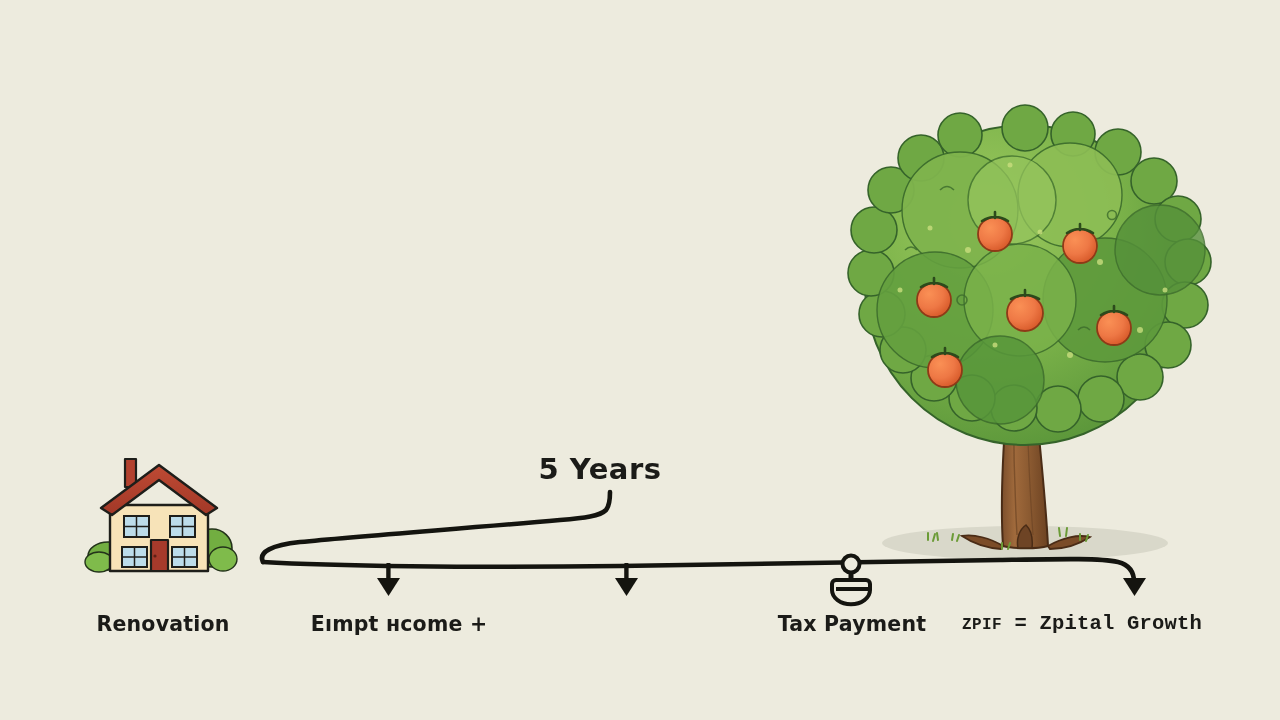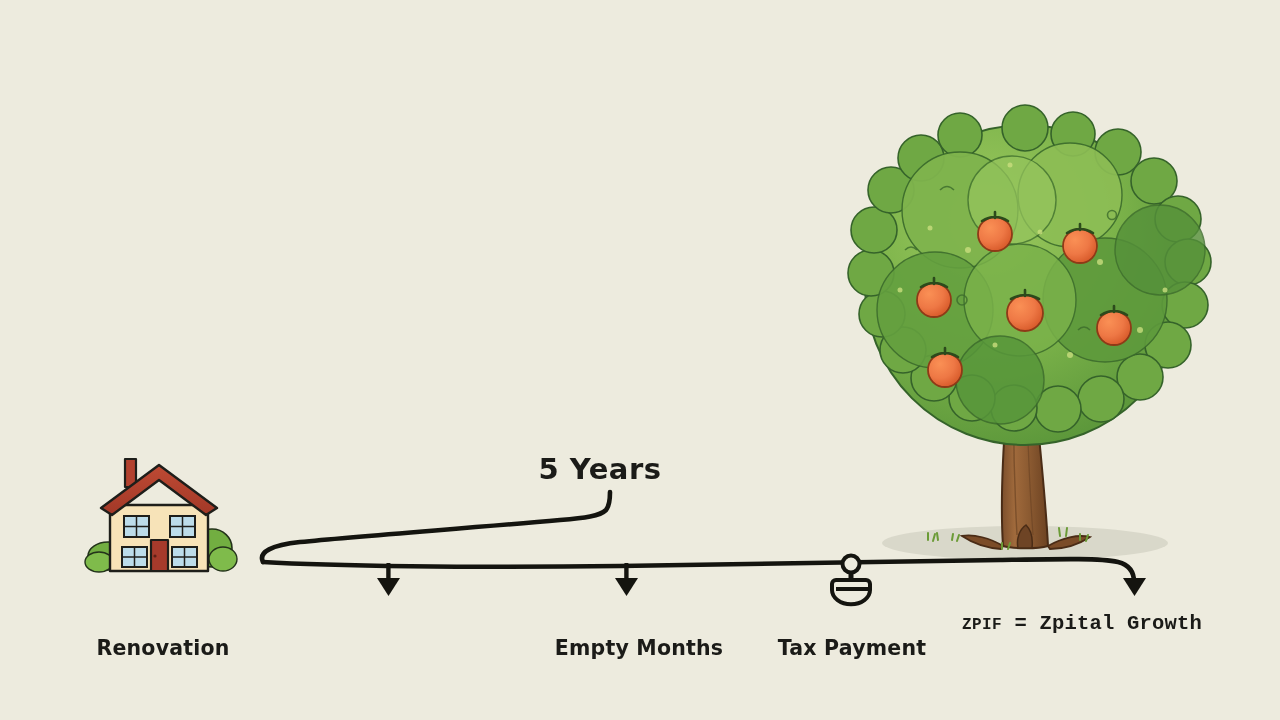--- a/index.html
+++ b/index.html
@@ -34,21 +34,20 @@
     font-weight: 700;
     color: #1b1b18;
     white-space: nowrap;
     letter-spacing: 0.2px;
   }
   .stage-label {
     font-size: 20.5px;
     top: 612px;
     transform: translateX(-50%);
     text-align: center;
-    margin-top: 24px;
   }
   .years-label {
     font-size: 29px;
     top: 452px;
     left: 600px;
     transform: translateX(-50%);
     letter-spacing: 0.5px;
   }
   .zpif-line {
     font-size: 20.5px;
@@ -283,22 +282,22 @@
       <rect x="848.5" y="571" width="5" height="9" fill="#14140F"></rect>
       <path d="M836 580 h30 a4 4 0 0 1 4 4 v6 a12 9 0 0 1 -38 0 v-6 a4 4 0 0 1 4 -4 Z" fill="#EDEBDE" stroke="#14140F" stroke-width="4"></path>
       <line x1="836" y1="589" x2="870" y2="589" stroke="#14140F" stroke-width="4"></line>
     </g>
   </svg>
 
   <div class="label-text years-label">5 Years</div>
 
   <div class="label-text stage-label" style="left:163px;">Renovation</div>
 
-
-  <div class="label-text stage-label" style="left:639px;">Empty Months</div>
+  <div class="label-text stage-label" style="left:399px;">Eımpt ʜcome +</div>
+
 
   <div class="label-text stage-label" style="left:852px;text-align:right;">Tax Payment</div>
 
   <div class="label-text zpif-line">
     <span class="zpif-abbr">ZPIF</span>
     <span>=</span>
     <span>Zpital Growth</span>
   </div>
 
 </div>

